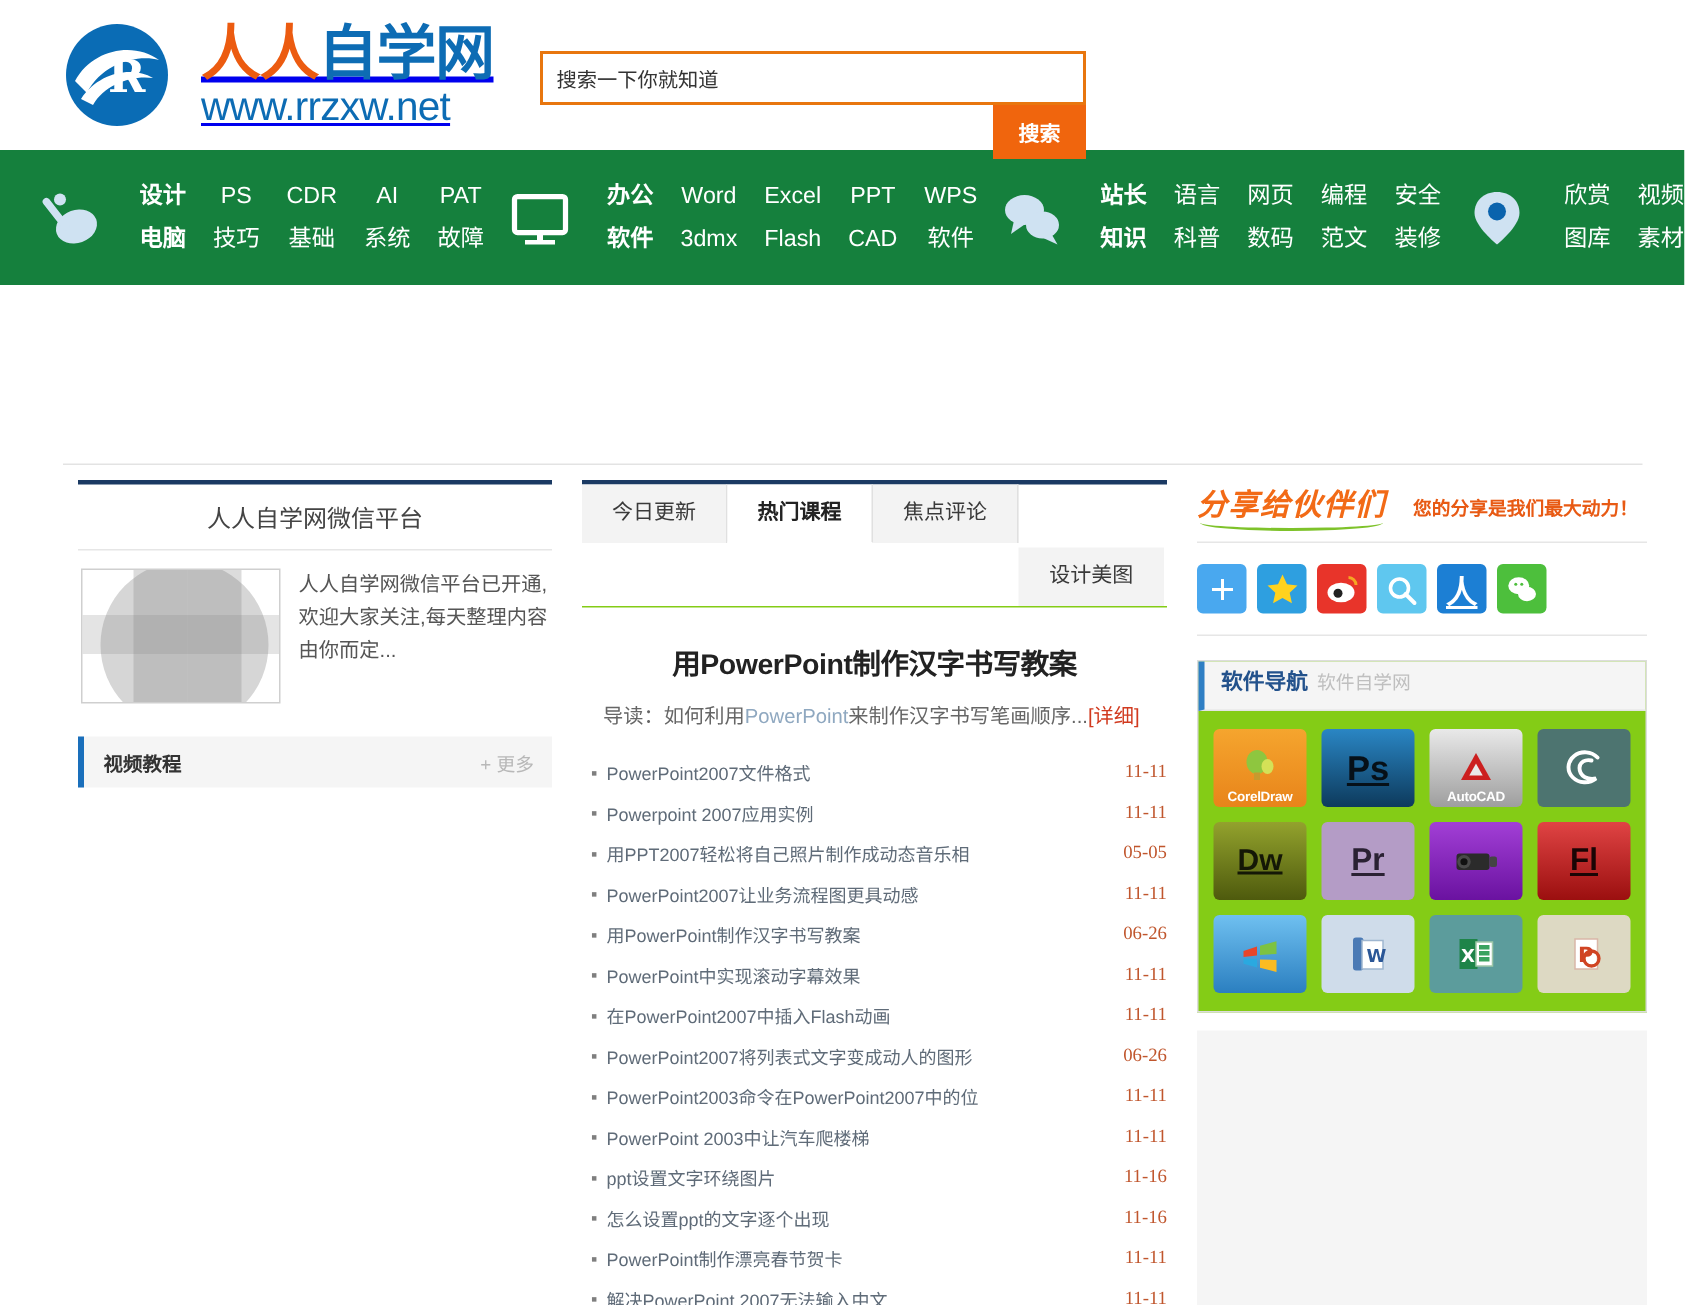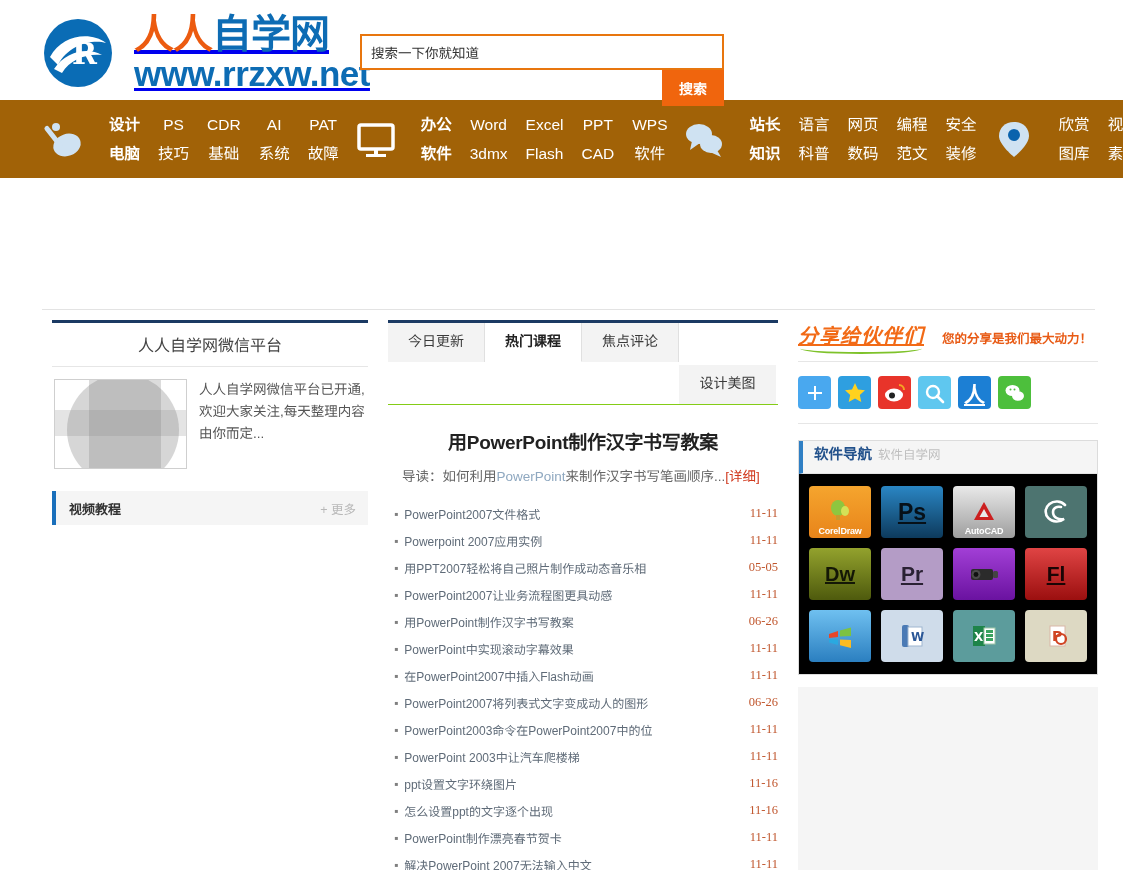--- a/index.html
+++ b/index.html
@@ -38,22 +38,22 @@
     font-size: 40px;
     font-weight: bold;
     letter-spacing: -1px;
     color: #0d6cb4;
     white-space: nowrap;
   }
   .logo-cn .c-orange { color: #ec5b10; }
   .logo-url {
     display: block;
     margin-top: 2px;
-    font-size: 35px;
-    font-weight: bold;
+    font-size: 27px;
+    font-weight: normal;
     color: #0d6cb4;
     letter-spacing: -0.5px;
   }
 
   .search-wrap {
     position: absolute;
     left: 360px; top: 34px;
     display: flex;
     align-items: flex-end;
     flex-direction: column;
@@ -76,25 +76,25 @@
     color: #fff;
     font-size: 14px;
     font-weight: bold;
     cursor: pointer;
     font-family: "Liberation Sans", "DejaVu Sans", sans-serif;
   }
 
   
   .nav {
     width: 100%;
-    height: 78px;
-    background: #a16207;
-    display: flex;
-    align-items: center;
-    padding-left: 36px;
+    height: 90px;
+    background: #15803d;
+    display: flex;
+    align-items: center;
+    padding-left: 20px;
   }
   .nav-group {
     display: flex;
     align-items: center;
     height: 62px;
   }
   .nav-icon {
     width: 56px; height: 56px;
     flex: 0 0 auto;
     display: flex;
@@ -288,21 +288,20 @@
     border-bottom: 1px solid #e6e6e6;
   }
   .share-title {
     font-size: 20px;
     font-weight: bold;
     color: #f26a16;
     font-style: italic;
     letter-spacing: 1px;
     position: relative;
     font-family: "DejaVu Sans", sans-serif;
-    text-decoration: underline;
   }
   .share-title::after {
     content: "";
     position: absolute;
     left: 2px; bottom: -5px;
     width: 122px; height: 9px;
     border-bottom: 2px solid #7ec22a;
     border-radius: 0 0 60% 60%;
   }
   .share-sub {
@@ -327,21 +326,21 @@
     font-size: 19px;
     font-weight: bold;
     cursor: pointer;
     overflow: hidden;
     position: relative;
   }
 
   .soft-panel {
     margin-top: 16px;
     border: 1px solid #dcdcdc;
-    background: #000000;
+    background: #84cc16;
   }
   .soft-head {
     height: 33px;
     background: #f5f5f5;
     border-bottom: 1px solid #e4e4e4;
     border-left: 4px solid #2f7fc4;
     display: flex;
     align-items: baseline;
     padding: 0 0 0 11px;
   }

